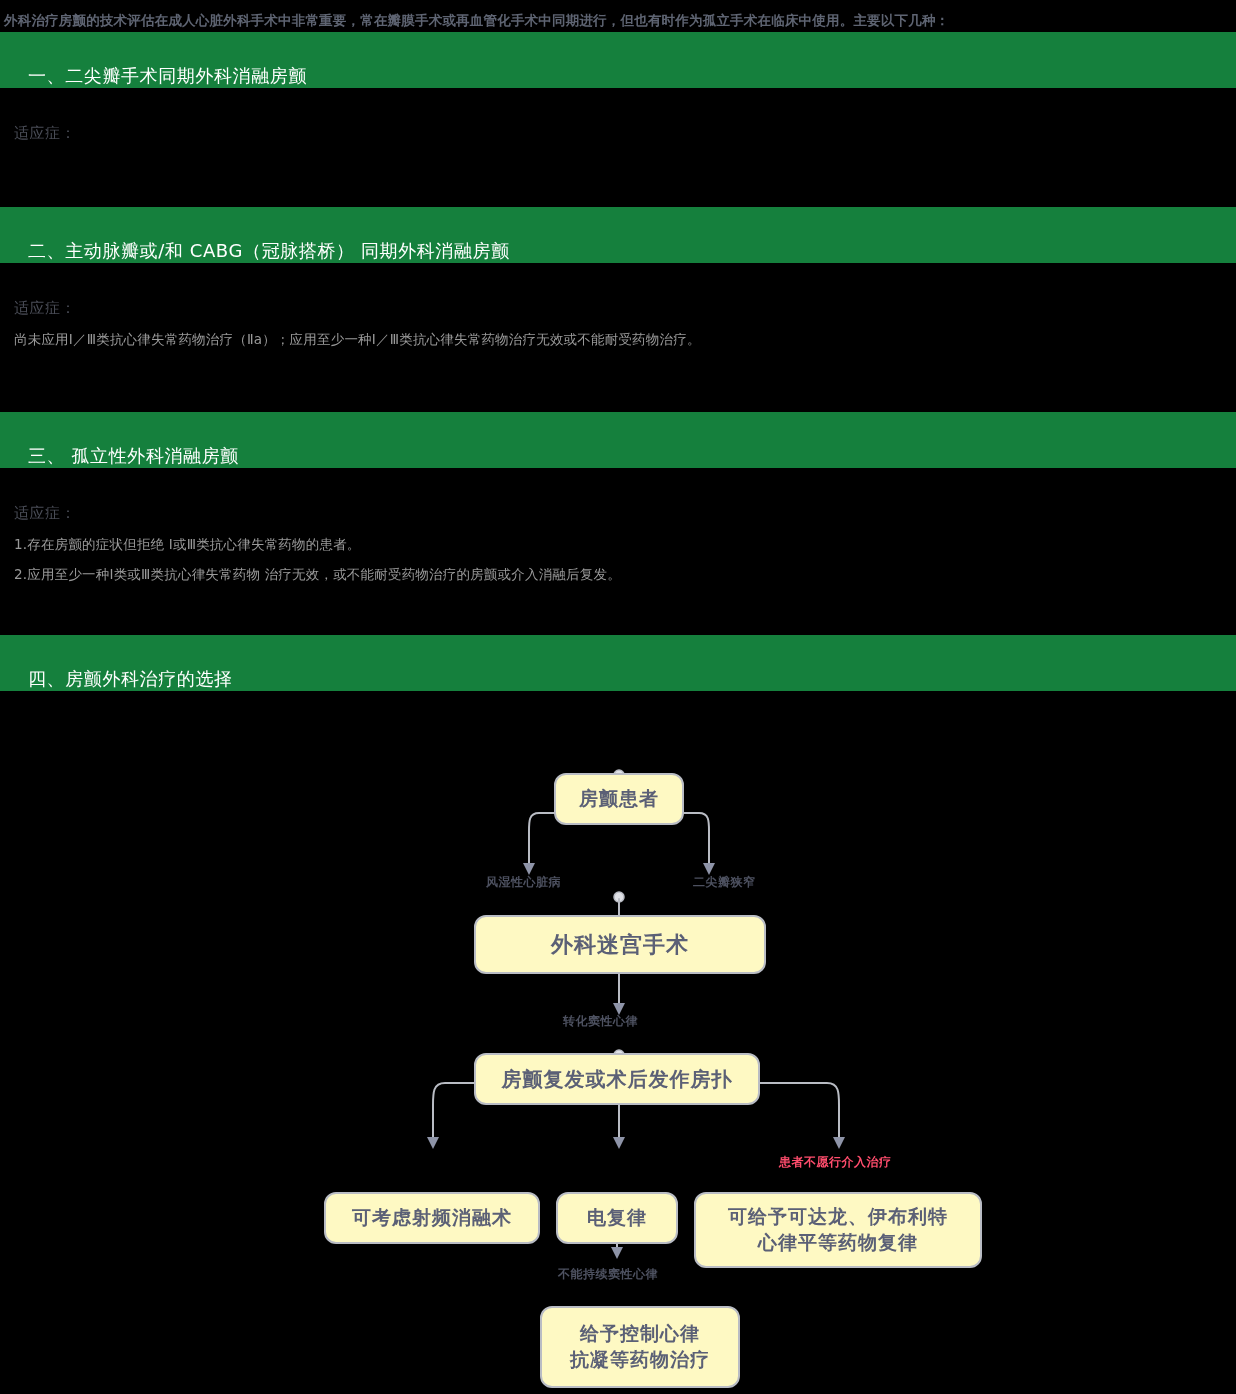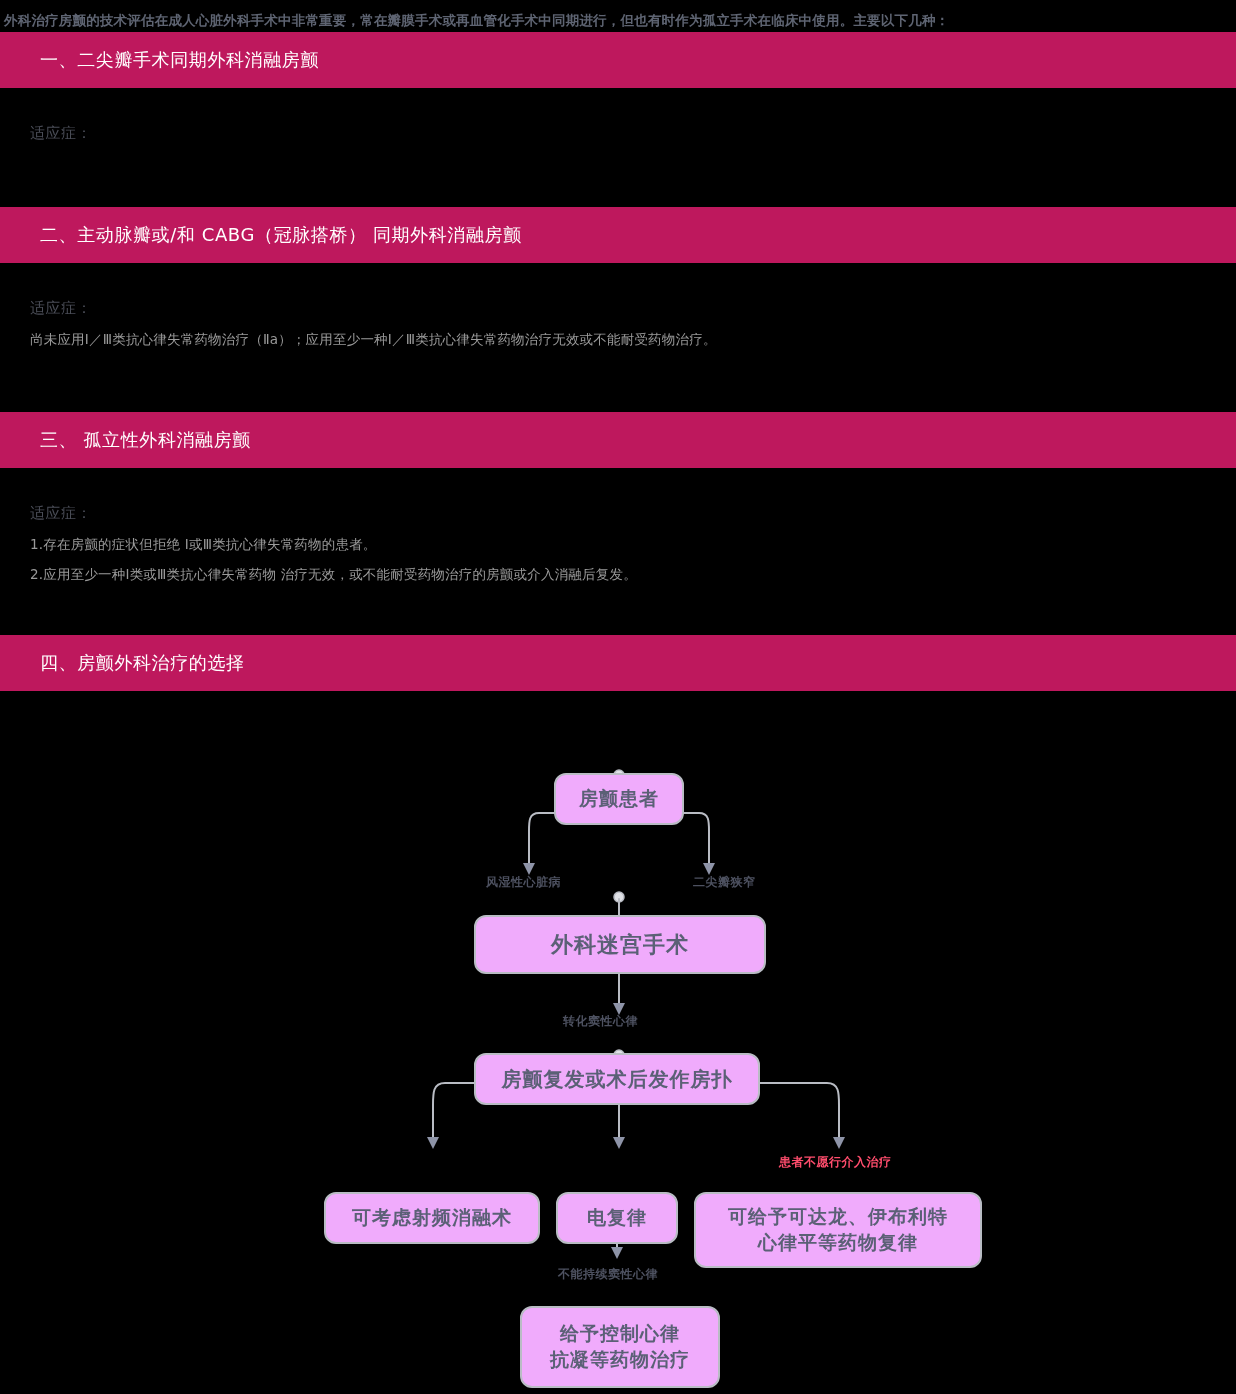--- a/index.html
+++ b/index.html
@@ -22,37 +22,37 @@
     font-size: 13.5px;
     line-height: 24px;
     color: #5e6472;
     font-weight: bold;
     letter-spacing: .2px;
     white-space: nowrap;
   }
 
   
   .band {
-    background: #be185d;
+    background: #15803d;
     height: 56px;
     display: flex;
-    align-items: center;
-    padding-left: 40px;
+    align-items: flex-end;
+    padding-left: 28px;
     box-sizing: border-box;
   }
   .band-title {
     color: #ffffff;
     font-size: 18px;
     letter-spacing: .6px;
     white-space: pre;
   }
 
   
   .section-body {
-    padding: 0 30px;
+    padding: 0 14px;
     box-sizing: border-box;
   }
   .indications-label {
     color: #4a4d57;
     font-size: 15px;
     padding-top: 36px;
     padding-bottom: 6px;
     letter-spacing: .5px;
   }
   .indications-text {
@@ -77,37 +77,37 @@
     left: 0;
     top: 0;
     width: 1236px;
     height: 640px;
   }
   .node {
     position: absolute;
     box-sizing: border-box;
     border: 2px solid #b9bcc4;
     border-radius: 12px;
-    background: #f0abfc;
+    background: #fef9c3;
     display: flex;
     align-items: center;
     justify-content: center;
     text-align: center;
     color: #5b6076;
     font-weight: bold;
     letter-spacing: 1px;
     line-height: 1.35;
   }
   .n-patient   { left:554px; top:773px;  width:130px; height:52px; font-size:19px; }
   .n-maze      { left:474px; top:915px;  width:292px; height:59px; font-size:22px; }
   .n-recur     { left:474px; top:1053px; width:286px; height:52px; font-size:20px; }
   .n-rf        { left:324px; top:1192px; width:216px; height:52px; font-size:19px; }
   .n-cardio    { left:556px; top:1192px; width:122px; height:52px; font-size:19px; }
   .n-drug      { left:694px; top:1192px; width:288px; height:76px; font-size:19px; }
-  .n-rate      { left:520px; top:1306px; width:200px; height:82px; font-size:19px; }
+  .n-rate      { left:540px; top:1306px; width:200px; height:82px; font-size:19px; }
 
   .edge-label {
     position: absolute;
     color: #4d5160;
     font-size: 12px;
     font-weight: bold;
     letter-spacing: .5px;
     white-space: nowrap;
   }
   .edge-label.warn { color: #ff4d6d; }

